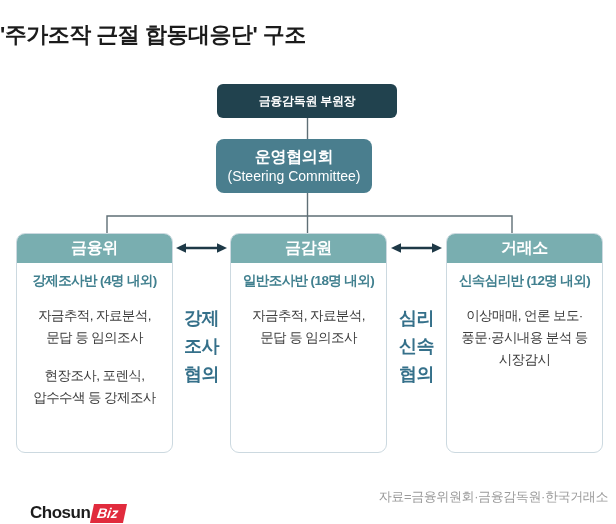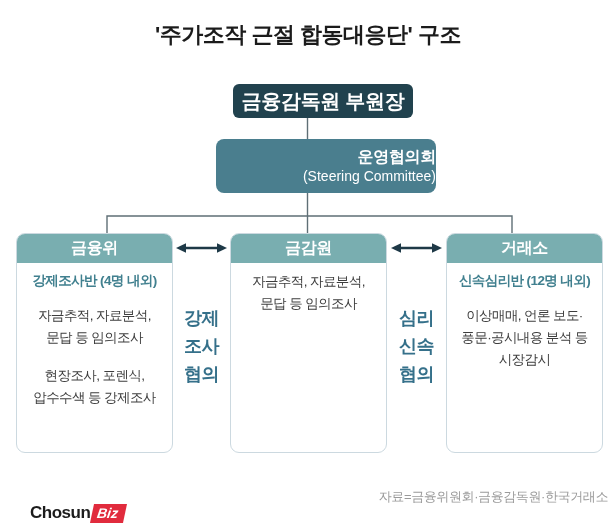--- a/index.html
+++ b/index.html
@@ -16,37 +16,37 @@
     --source-text:#9a9a9a;
     --logo-red:#e12b3d;
     --logo-black:#1c1c1c;
   }
   html,body{margin:0;padding:0;}
   .canvas{
     position:relative;width:616px;height:524px;background:#ffffff;overflow:hidden;
     font-family:"Liberation Sans","DejaVu Sans",sans-serif;
   }
   .title{
-    position:absolute;top:20px;left:0;width:616px;text-align:center;
+    position:absolute;top:20px;left:0;width:616px;
     font-size:22px;font-weight:800;color:var(--title-color);letter-spacing:-0.5px;
   }
   .connector-svg{position:absolute;left:0;top:0;width:616px;height:524px;pointer-events:none;}
   .connector-svg .tree-line{stroke:var(--line-color);stroke-width:1.4;fill:none;}
   .connector-svg .arrow-line{stroke:var(--arrow-color);stroke-width:2.4;fill:none;}
   .connector-svg .arrow-head{fill:var(--arrow-color);stroke:none;}
 
   .top-box{
-    position:absolute;left:233px;top:84px;width:180px;height:34px;
-    background:var(--top-box);border-radius:6px;color:#fff;font-size:20px;font-weight:700;
+    position:absolute;left:217px;top:84px;width:180px;height:34px;
+    background:var(--top-box);border-radius:6px;color:#fff;font-size:12px;font-weight:700;
     display:flex;align-items:center;justify-content:center;letter-spacing:-0.3px;
   }
   .steering-box{
-    position:absolute;left:216px;top:139px;width:220px;height:54px;
+    position:absolute;left:216px;top:139px;width:156px;height:54px;
     background:var(--steering-box);border-radius:8px;color:#fff;text-align:center;
-    display:flex;flex-direction:column;align-items:flex-end;justify-content:center;line-height:1.3;
+    display:flex;flex-direction:column;align-items:center;justify-content:center;line-height:1.3;
   }
   .steering-box .l1{font-size:16px;font-weight:700;letter-spacing:-0.3px;}
   .steering-box .l2{font-size:14px;font-weight:400;}
 
   .col{
     position:absolute;top:233px;width:157px;height:220px;background:#fff;
     border:1px solid var(--box-border);border-radius:9px;box-sizing:border-box;overflow:hidden;
   }
   .col-left{left:16px;}
   .col-mid{left:230px;}
@@ -128,20 +128,21 @@
       <div class="tgroup">
         <div class="tline">현장조사, 포렌식,</div>
         <div class="tline">압수수색 등 강제조사</div>
       </div>
     </div>
   </div>
 
   <div class="col col-mid">
     <div class="col-header">금감원</div>
     <div class="col-body">
+      <div class="sub-header">일반조사반 (18명 내외)</div>
       <div class="tgroup">
         <div class="tline">자금추적, 자료분석,</div>
         <div class="tline">문답 등 임의조사</div>
       </div>
     </div>
   </div>
 
   <div class="col col-right">
     <div class="col-header">거래소</div>
     <div class="col-body">

